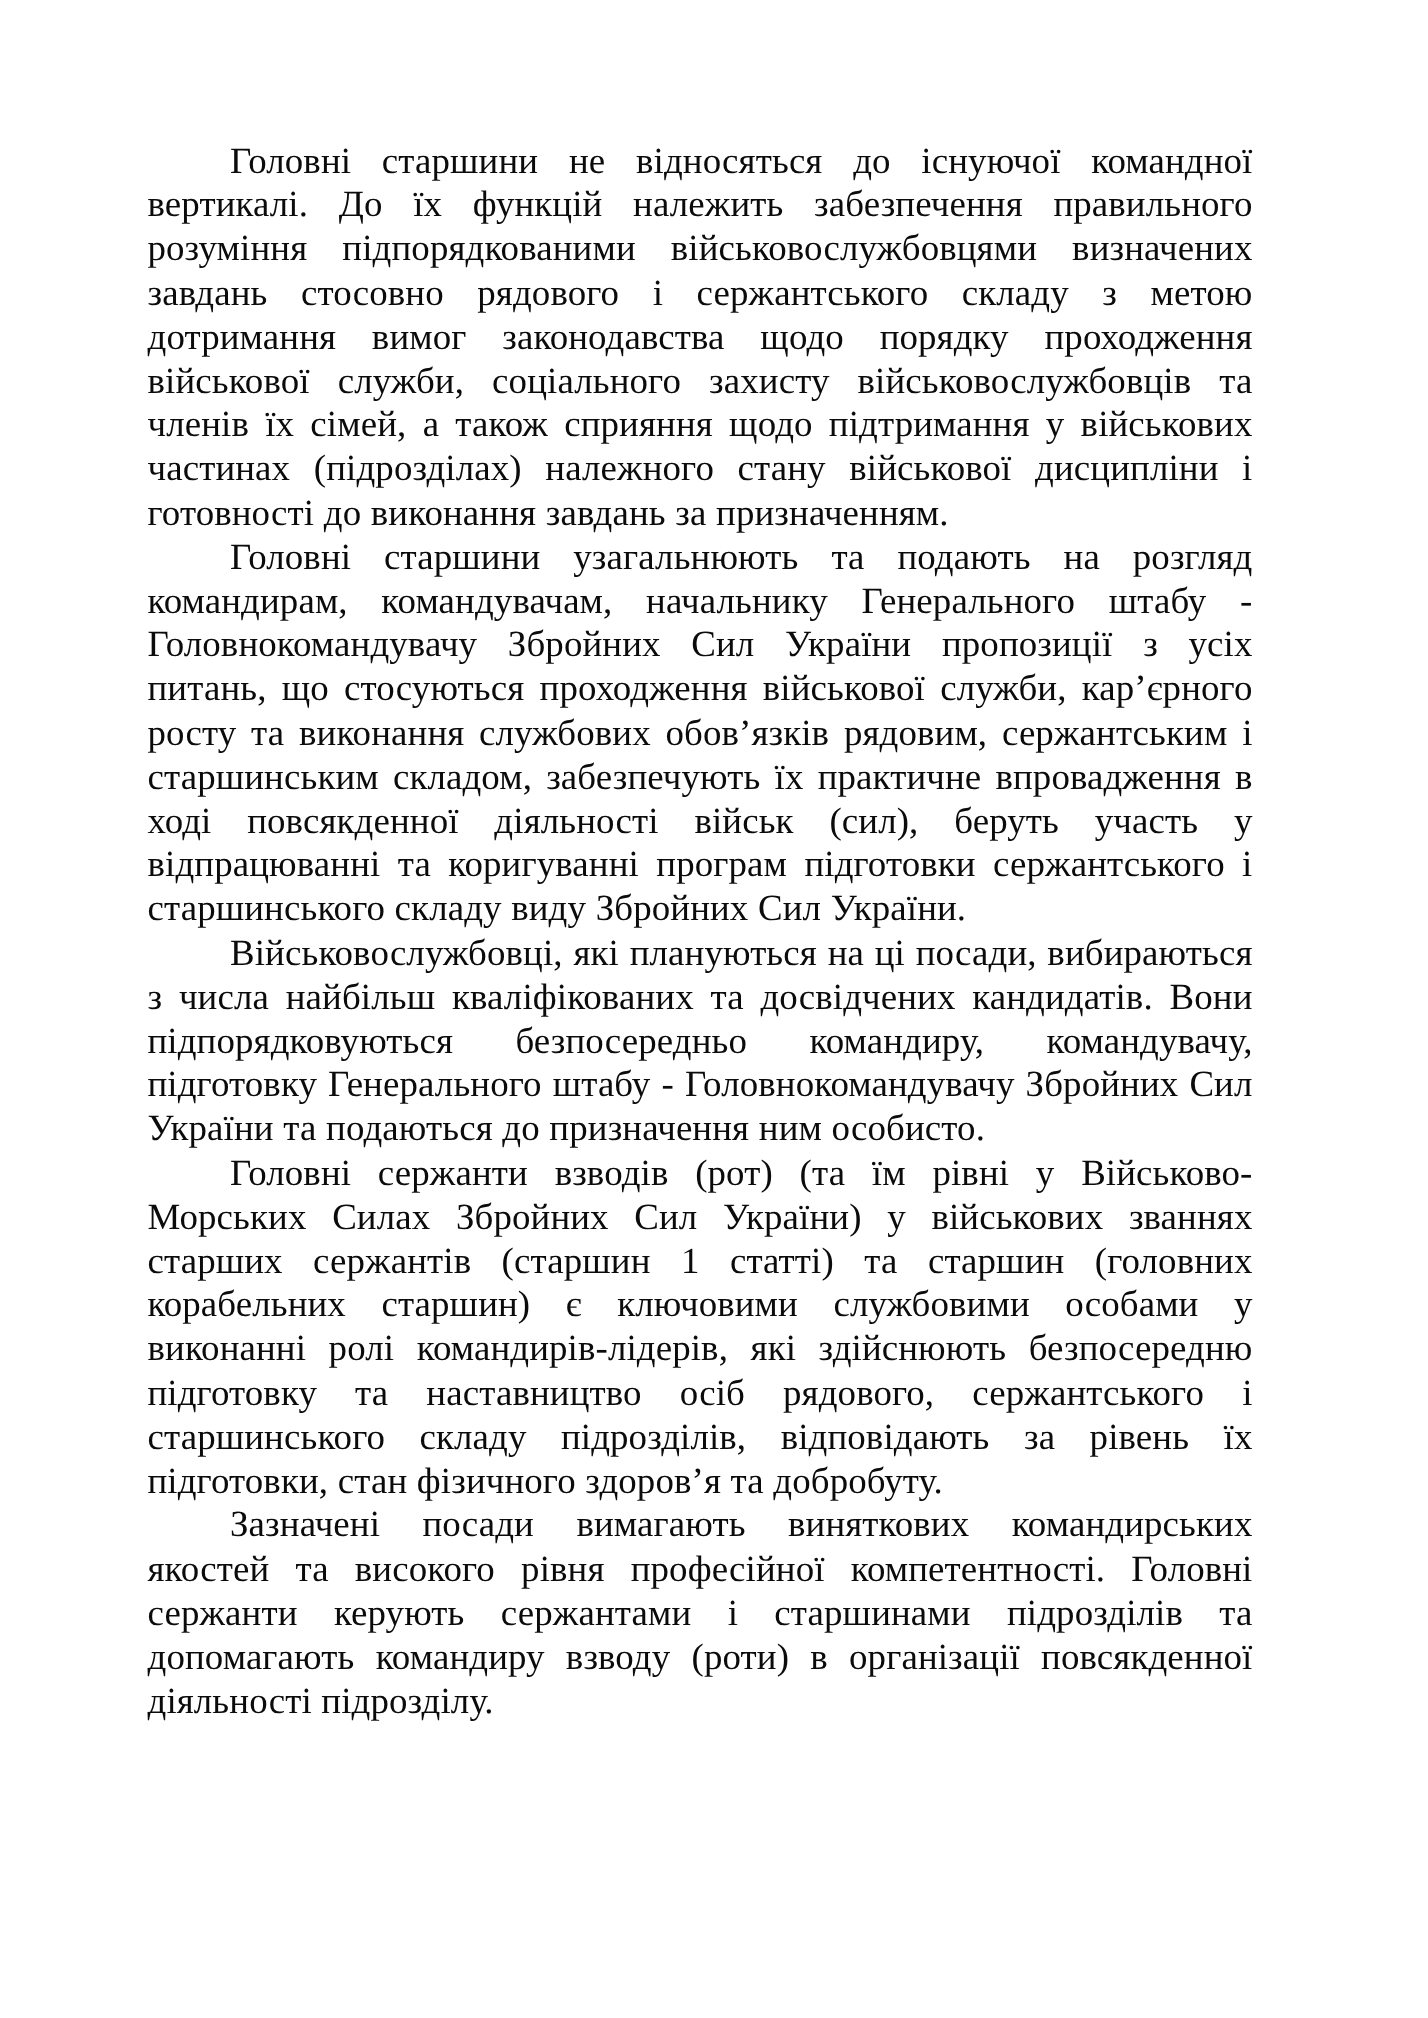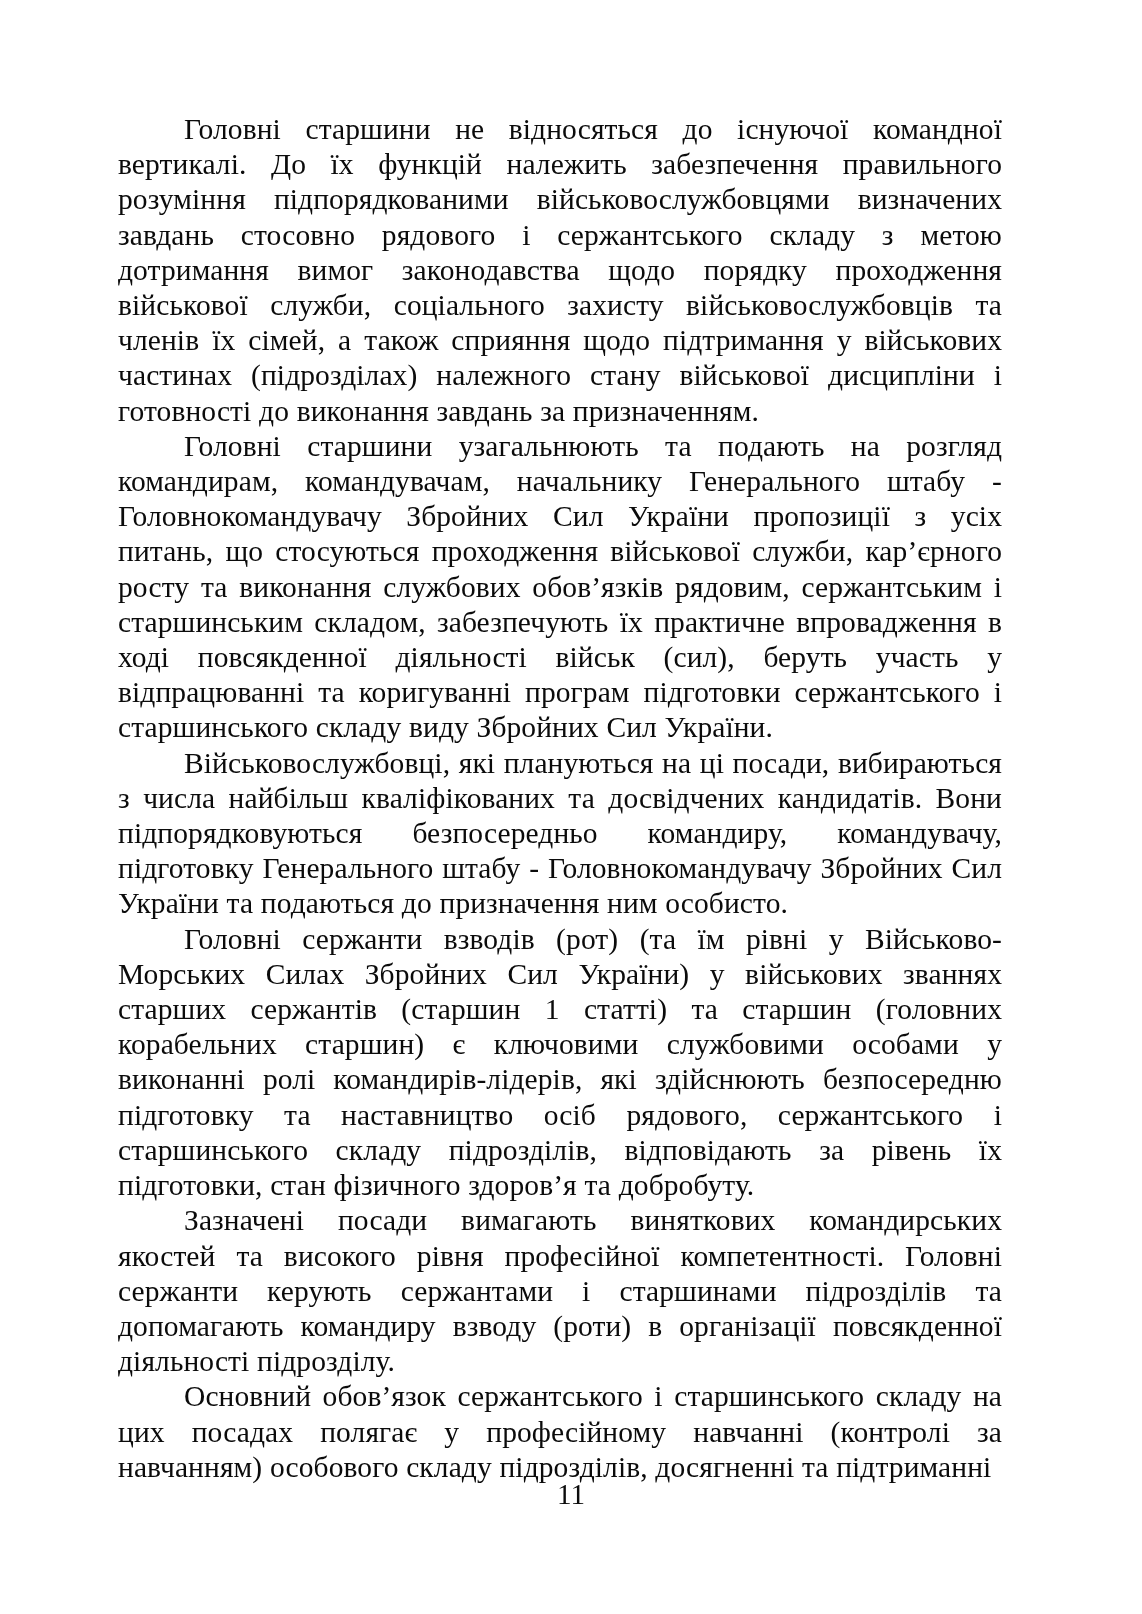--- a/index.html
+++ b/index.html
@@ -64,18 +64,16 @@
 <body>
 
 <div id="page">
 
   <div id="content">
     <p class="para">Головні старшини не відносяться до існуючої командної вертикалі. До їх функцій належить забезпечення правильного розуміння підпорядкованими військовослужбовцями визначених завдань стосовно рядового і сержантського складу з метою дотримання вимог законодавства щодо порядку проходження військової служби, соціального захисту військовослужбовців та членів їх сімей, а також сприяння щодо підтримання у військових частинах (підрозділах) належного стану військової дисципліни і готовності до виконання завдань за призначенням.</p>
     <p class="para">Головні старшини узагальнюють та подають на розгляд командирам, командувачам, начальнику Генерального штабу - Головнокомандувачу Збройних Сил України пропозиції з усіх питань, що стосуються проходження військової служби, кар’єрного росту та виконання службових обов’язків рядовим, сержантським і старшинським складом, забезпечують їх практичне впровадження в ході повсякденної діяльності військ (сил), беруть участь у відпрацюванні та коригуванні програм підготовки сержантського і старшинського складу виду Збройних Сил України.</p>
     <p class="para">Військовослужбовці, які плануються на ці посади, вибираються з числа найбільш кваліфікованих та досвідчених кандидатів. Вони підпорядковуються безпосередньо командиру, командувачу, підготовку Генерального штабу - Головнокомандувачу Збройних Сил України та подаються до призначення ним особисто.</p>
     <p class="para">Головні сержанти взводів (рот) (та їм рівні у Військово-Морських Силах Збройних Сил України) у військових званнях старших сержантів (старшин 1 статті) та старшин (головних корабельних старшин) є ключовими службовими особами у виконанні ролі командирів-лідерів, які здійснюють безпосередню підготовку та наставництво осіб рядового, сержантського і старшинського складу підрозділів, відповідають за рівень їх підготовки, стан фізичного здоров’я та добробуту.</p>
     <p class="para">Зазначені посади вимагають виняткових командирських якостей та високого рівня професійної компетентності. Головні сержанти керують сержантами і старшинами підрозділів та допомагають командиру взводу (роти) в організації повсякденної діяльності підрозділу.</p>
-    <p class="para">Основний обов’язок сержантського і старшинського складу на цих посадах полягає у професійному навчанні (контролі за навчанням) особового складу підрозділів, досягненні та підтриманні</p>
   </div>
 
-  <div id="page-number">11</div>
 
 </div>
 
 </body></html>

